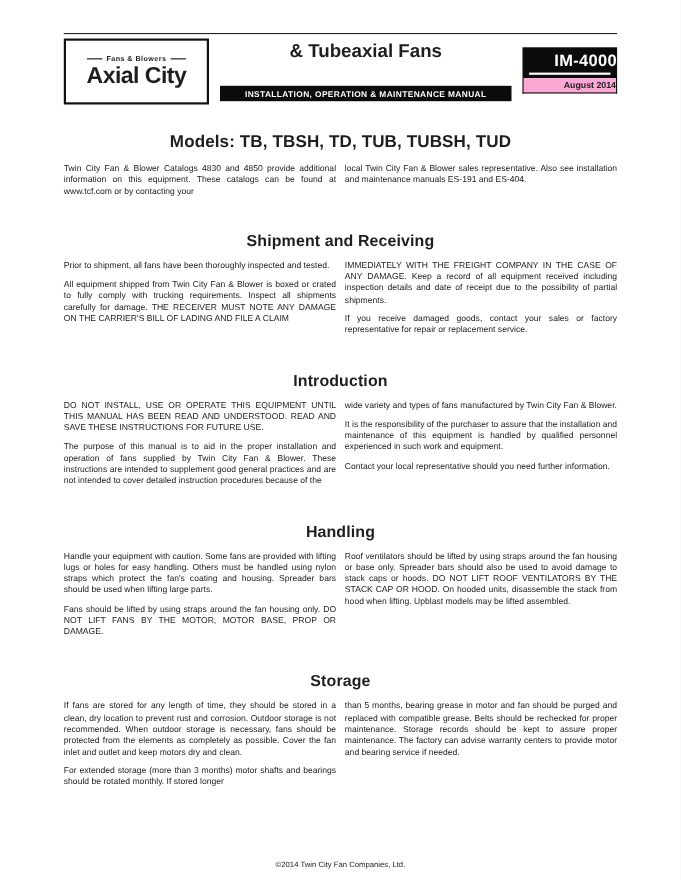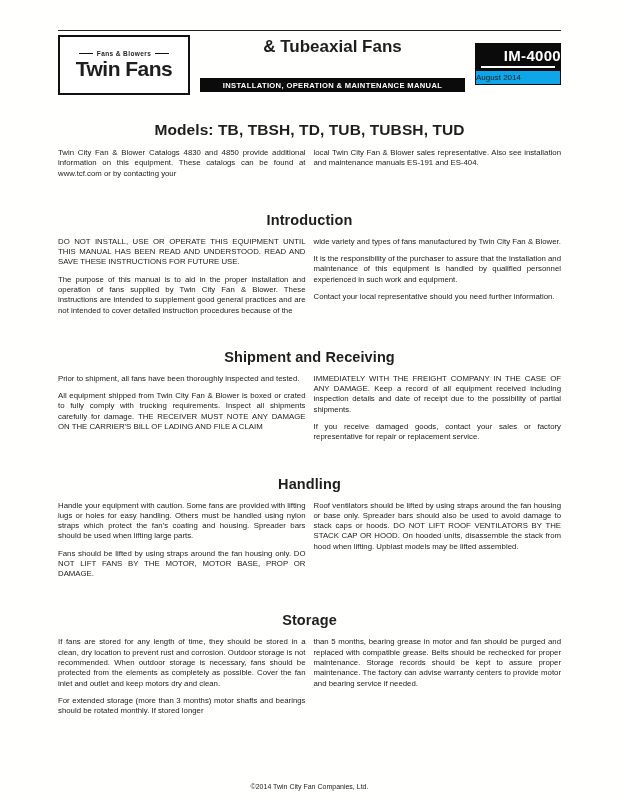--- a/index.html
+++ b/index.html
@@ -55,22 +55,22 @@
   }
   .docnum-block { flex:none; width:86px; margin-top:8px; }
   .doc-number-black {
     background:#0b0b0b; color:#fff; text-align:right;
     padding:4px 0 3px;
   }
   .doc-number { font-size:15px; font-weight:bold; letter-spacing:.3px; display:block; }
   .doc-number-underline { height:1.5px; background:#fff; margin:2px 6px 0; }
   .doc-date {
     border:1.5px solid #111; border-top:none;
-    background:#0ea5e9; text-align:left;
-    font-size:8px; font-weight:normal; padding:2px 0;
+    background:#f9a8d4; text-align:right;
+    font-size:8px; font-weight:bold; padding:2px 0;
   }
 
   
   h2.section-heading {
     text-align:center; font-weight:bold;
     font-size:14.5px; margin:26px 0 9px;
     letter-spacing:.1px;
   }
   h2.models-heading { font-size:15.5px; }
   .cols { display:flex; gap:8px; }
@@ -89,21 +89,21 @@
 </style>
 </head>
 <body>
 
 <div class="page">
   <div class="content">
 
     <header class="doc-header">
       <div class="logo-box">
         <div class="logo-tagline">Fans &amp; Blowers</div>
-        <div class="logo-wordmark">Twin Fans</div>
+        <div class="logo-wordmark">Axial City</div>
       </div>
       <div class="title-block">
         <div class="doc-title">&amp; Tubeaxial Fans</div>
         <div class="manual-bar">INSTALLATION, OPERATION &amp; MAINTENANCE MANUAL</div>
       </div>
       <div class="docnum-block">
         <div class="doc-number-black">
           <span class="doc-number">IM-4000</span>
           <div class="doc-number-underline"></div>
         </div>
@@ -117,44 +117,44 @@
         <div class="col">
           <p>Twin City Fan &amp; Blower Catalogs 4830 and 4850 provide additional information on this equipment. These catalogs can be found at www.tcf.com or by contacting your</p>
         </div>
         <div class="col">
           <p>local Twin City Fan &amp; Blower sales representative. Also see installation and maintenance manuals ES-191 and ES-404.</p>
         </div>
       </div>
     </section>
 
     <section>
+      <h2 class="section-heading">Shipment and Receiving</h2>
+      <div class="cols">
+        <div class="col">
+          <p>Prior to shipment, all fans have been thoroughly inspected and tested.</p>
+          <p>All equipment shipped from Twin City Fan &amp; Blower is boxed or crated to fully comply with trucking requirements. Inspect all shipments carefully for damage. THE RECEIVER MUST NOTE ANY DAMAGE ON THE CARRIER'S BILL OF LADING AND FILE A CLAIM</p>
+        </div>
+        <div class="col">
+          <p>IMMEDIATELY WITH THE FREIGHT COMPANY IN THE CASE OF ANY DAMAGE. Keep a record of all equipment received including inspection details and date of receipt due to the possibility of partial shipments.</p>
+          <p>If you receive damaged goods, contact your sales or factory representative for repair or replacement service.</p>
+        </div>
+      </div>
+    </section>
+
+    <section>
       <h2 class="section-heading">Introduction</h2>
       <div class="cols">
         <div class="col">
           <p>DO NOT INSTALL, USE OR OPERATE THIS EQUIPMENT UNTIL THIS MANUAL HAS BEEN READ AND UNDERSTOOD. READ AND SAVE THESE INSTRUCTIONS FOR FUTURE USE.</p>
           <p>The purpose of this manual is to aid in the proper installation and operation of fans supplied by Twin City Fan &amp; Blower. These instructions are intended to supplement good general practices and are not intended to cover detailed instruction procedures because of the</p>
         </div>
         <div class="col">
           <p>wide variety and types of fans manufactured by Twin City Fan &amp; Blower.</p>
           <p>It is the responsibility of the purchaser to assure that the installation and maintenance of this equipment is handled by qualified personnel experienced in such work and equipment.</p>
           <p>Contact your local representative should you need further information.</p>
-        </div>
-      </div>
-    </section>
-
-    <section>
-      <h2 class="section-heading">Shipment and Receiving</h2>
-      <div class="cols">
-        <div class="col">
-          <p>Prior to shipment, all fans have been thoroughly inspected and tested.</p>
-          <p>All equipment shipped from Twin City Fan &amp; Blower is boxed or crated to fully comply with trucking requirements. Inspect all shipments carefully for damage. THE RECEIVER MUST NOTE ANY DAMAGE ON THE CARRIER'S BILL OF LADING AND FILE A CLAIM</p>
-        </div>
-        <div class="col">
-          <p>IMMEDIATELY WITH THE FREIGHT COMPANY IN THE CASE OF ANY DAMAGE. Keep a record of all equipment received including inspection details and date of receipt due to the possibility of partial shipments.</p>
-          <p>If you receive damaged goods, contact your sales or factory representative for repair or replacement service.</p>
         </div>
       </div>
     </section>
 
     <section>
       <h2 class="section-heading">Handling</h2>
       <div class="cols">
         <div class="col">
           <p>Handle your equipment with caution. Some fans are provided with lifting lugs or holes for easy handling. Others must be handled using nylon straps which protect the fan's coating and housing. Spreader bars should be used when lifting large parts.</p>
           <p>Fans should be lifted by using straps around the fan housing only. DO NOT LIFT FANS BY THE MOTOR, MOTOR BASE, PROP OR DAMAGE.</p>

